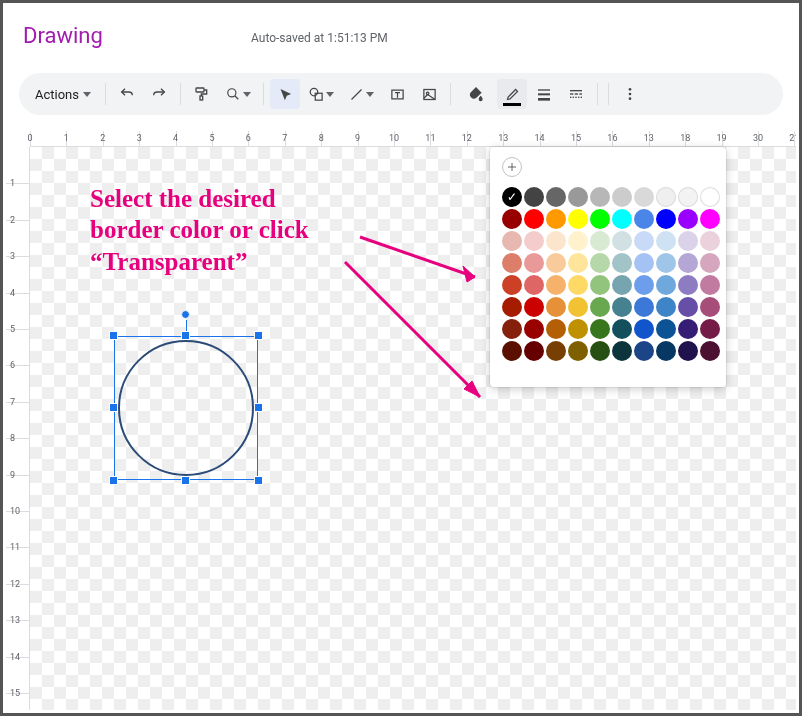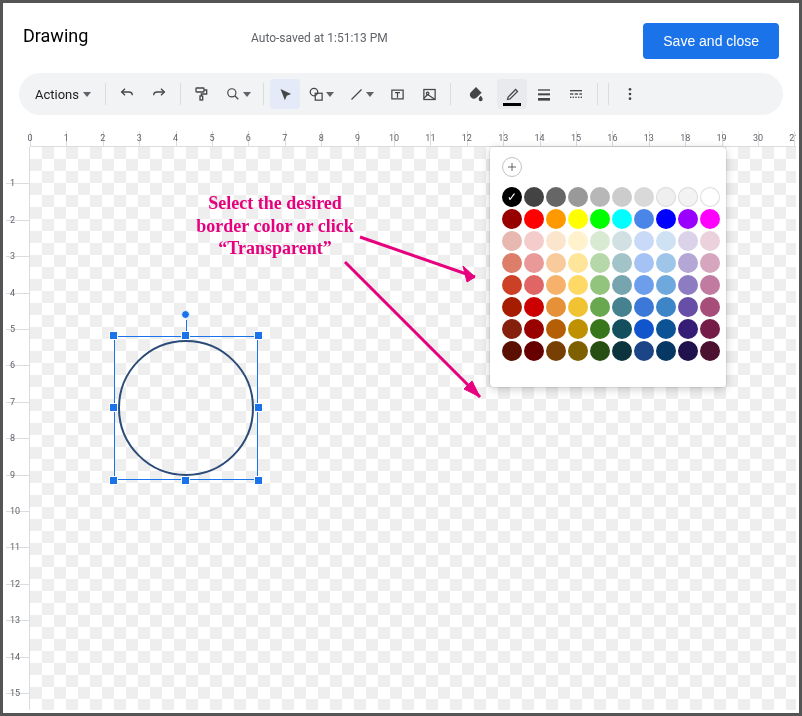--- a/index.html
+++ b/index.html
@@ -14,22 +14,22 @@
     position: relative;
   }
   .header {
     display: flex;
     align-items: center;
     padding: 14px 20px 20px 20px;
     height: 70px;
     position: relative;
   }
   .title {
-    font-size: 18px;
-    color: #000000;
+    font-size: 22px;
+    color: #a21caf;
   }
   .autosave {
     position: absolute;
     left: 248px;
     top: 28px;
     font-size: 12px;
     color: #5f6368;
   }
   .save-close {
     position: absolute;
@@ -138,28 +138,28 @@
     position: absolute; width: 9px; height: 9px;
     background: #1a73e8; border: 1px solid #fff;
   }
   .h-nw{left:-5px;top:-5px}.h-n{left:calc(50% - 5px);top:-5px}.h-ne{right:-5px;top:-5px}
   .h-w{left:-5px;top:calc(50% - 5px)}.h-e{right:-5px;top:calc(50% - 5px)}
   .h-sw{left:-5px;bottom:-5px}.h-s{left:calc(50% - 5px);bottom:-5px}.h-se{right:-5px;bottom:-5px}
   .rot { position:absolute; left: calc(50% - 5px); top:-26px; width:9px;height:9px;border-radius:50%; background:#1a73e8; border:1px solid #fff;}
   .rot::after{content:'';position:absolute;top:9px;left:4px;width:1px;height:14px;background:#1a73e8;}
   .annotation {
     position: absolute;
-    left: 60px; top: 45px;
+    left: 60px; top: 36px;
     width: 370px;
     font-family: "Comic Sans MS", cursive;
     font-weight: 700;
-    font-size: 18px;
+    font-size: 25px;
     line-height: 1.25;
     color: #e6007e;
-    text-align: center;
+    text-align: left;
     white-space: pre-line;
   }
   .arrow {
     position: absolute;
     stroke: #e6007e;
     fill: #e6007e;
   }
   
   .popover {
     position: absolute;
@@ -207,21 +207,20 @@
   .pencil-underline {
     position: absolute; bottom: 3px; left: 6px; right: 6px; height: 3px; background: #000;
   }
 </style>
 </head>
 <body>
 
 <div class="header">
   <div class="title">Drawing</div>
   <div class="autosave">Auto-saved at 1:51:13 PM</div>
-  <button class="save-close">Save and close</button>
 </div>
 
 <div class="toolbar-wrap">
   <div class="actions-btn">
     <span>Actions</span>
       <span class="tri"></span>
   </div>
   <div class="sep"></div>
 
   <div class="tbtn">

